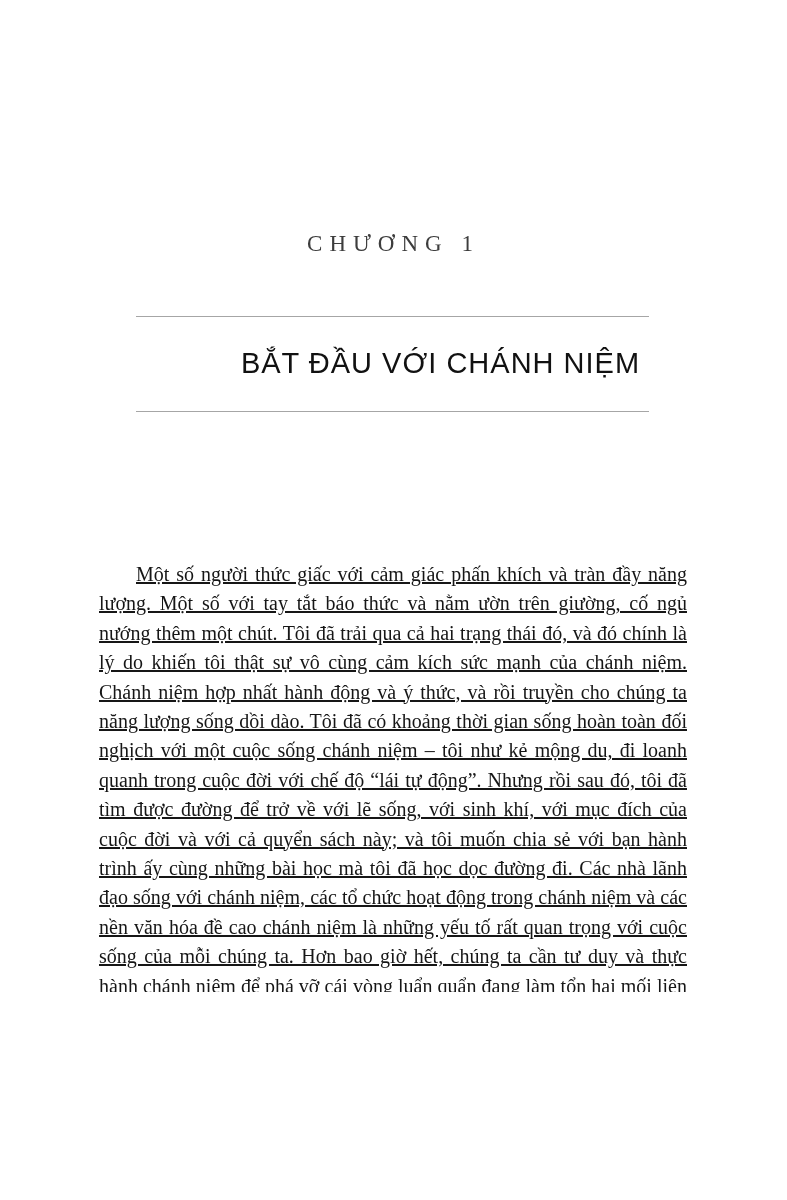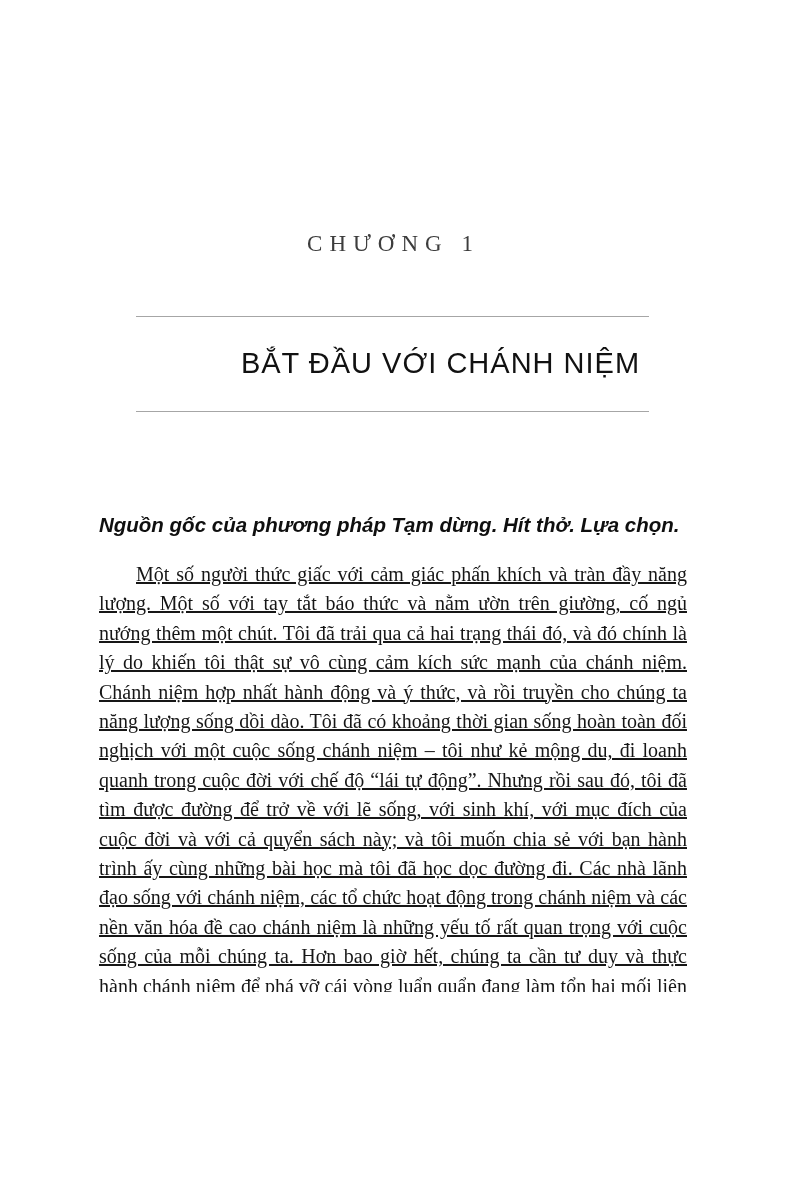--- a/index.html
+++ b/index.html
@@ -80,17 +80,16 @@
 <div class="page">
 
   <div class="chapter-label">CHƯƠNG 1</div>
 
   <div class="rule rule-top"></div>
 
   <h1 class="chapter-title" style="margin:0;padding-left:47px;">BẮT ĐẦU VỚI CHÁNH NIỆM</h1>
 
   <div class="rule rule-bottom"></div>
 
-  <div class="section-heading">Nguồn gốc của phương pháp Tạm dừng. Hít thở. Lựa chọn.</div>
 
   <p class="body-paragraph" style="margin:0;">Một số người thức giấc với cảm giác phấn khích và tràn đầy năng lượng. Một số với tay tắt báo thức và nằm ườn trên giường, cố ngủ nướng thêm một chút. Tôi đã trải qua cả hai trạng thái đó, và đó chính là lý do khiến tôi thật sự vô cùng cảm kích sức mạnh của chánh niệm. Chánh niệm hợp nhất hành động và ý thức, và rồi truyền cho chúng ta năng lượng sống dồi dào. Tôi đã có khoảng thời gian sống hoàn toàn đối nghịch với một cuộc sống chánh niệm – tôi như kẻ mộng du, đi loanh quanh trong cuộc đời với chế độ “lái tự động”. Nhưng rồi sau đó, tôi đã tìm được đường để trở về với lẽ sống, với sinh khí, với mục đích của cuộc đời và với cả quyển sách này; và tôi muốn chia sẻ với bạn hành trình ấy cùng những bài học mà tôi đã học dọc đường đi. Các nhà lãnh đạo sống với chánh niệm, các tổ chức hoạt động trong chánh niệm và các nền văn hóa đề cao chánh niệm là những yếu tố rất quan trọng với cuộc sống của mỗi chúng ta. Hơn bao giờ hết, chúng ta cần tư duy và thực hành chánh niệm để phá vỡ cái vòng luẩn quẩn đang làm tổn hại mối liên kết quý giá giữa nhận thức và hành động, giữa “sống” và “làm”.</p>
 
 </div>
 
 </body></html>

